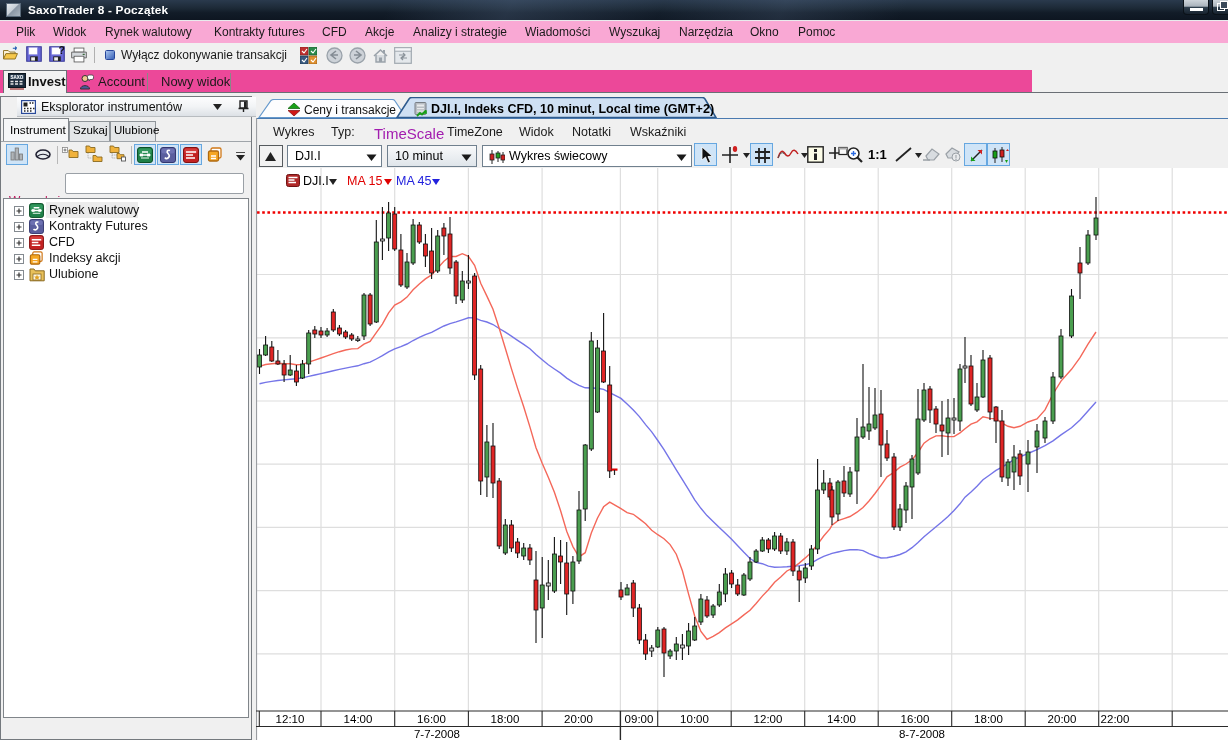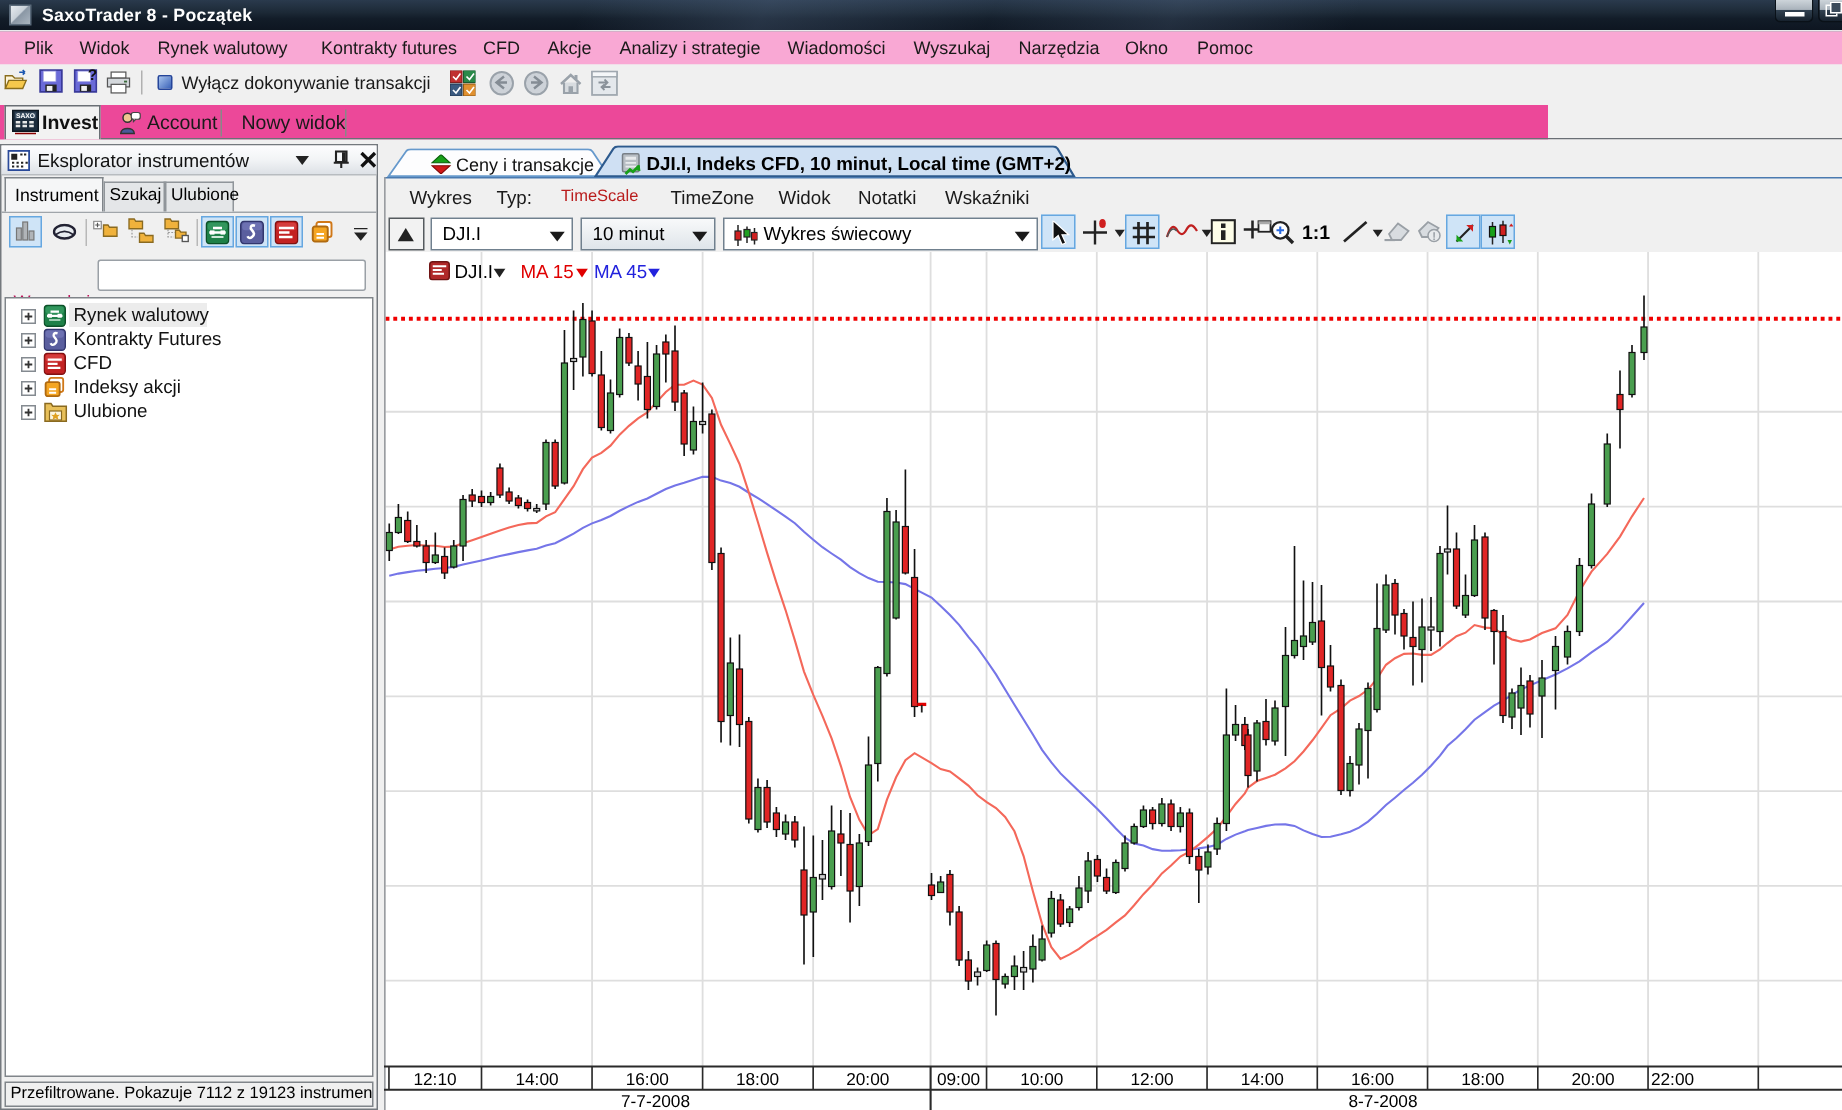--- a/index.html
+++ b/index.html
@@ -103,21 +103,21 @@
 <rect x="8.5" y="1" width="6" height="4.5" rx="1.5" fill="#fff" stroke="#444" stroke-width="0.8"></rect>
 <path d="M10 5.5 L10 7 L11.5 5.5" fill="#fff" stroke="#444" stroke-width="0.8"></path>
     </svg>
 <div style="position:absolute;left:98px;top:4px;font-size:13px;color:#1a1a1a;font-weight:normal;white-space:nowrap;">Account</div>
 <div style="position:absolute;left:147px;top:3px;width:1px;height:18px;background:#888;"></div>
 <div style="position:absolute;left:161px;top:4px;font-size:13px;color:#1a1a1a;font-weight:normal;white-space:nowrap;">Nowy widok</div>
 <div style="position:absolute;left:230px;top:3px;width:1px;height:18px;background:#888;"></div>
 </div>
 <div style="position:absolute;left:0;top:93px;width:1228px;height:3px;background:#f0f0f0;"></div>
 <div style="position:absolute;left:0px;top:96px;width:252px;height:644px;background:#f0f0f0;border:1px solid #74797e;">
-<div style="position:absolute;left:0px;top:0px;width:250px;height:20px;background:linear-gradient(180deg,#fdfdfe 0%,#f2f4f6 50%,#dde1e6 100%);border-bottom:1px solid #b8bcc0;">
+<div style="position:absolute;left:16px;top:0px;width:250px;height:20px;background:linear-gradient(180deg,#fdfdfe 0%,#f2f4f6 50%,#dde1e6 100%);border-bottom:1px solid #b8bcc0;">
 <svg style="position:absolute;left:4px;top:3px" width="15" height="14" viewBox="0 0 15 14">
 <rect x="0.5" y="0.5" width="14" height="13" fill="#fff" stroke="#2a4a9a" stroke-width="1.4"></rect>
 <rect x="2.5" y="2.5" width="4" height="4" fill="#222"></rect>
 <path d="M8.5 3 h1.5 M11 3 h1.5 M3 8.5 h1.5 M6 8.5 h1.5 M9 8.5 h1.5 M3 11 h1.5 M6 11 h1.5 M9 11 h1.5 M12 8.5 h1.5" stroke="#222" stroke-width="1.4"></path>
       </svg>
 <div style="position:absolute;left:24px;top:3px;font-size:12.5px;color:#111;">Eksplorator instrumentów</div>
 <svg style="position:absolute;left:196px;top:7px" width="10" height="7" viewBox="0 0 10 7">
         <path d="M0 0 L9 0 L4.5 6 Z" fill="#222"></path>
       </svg>
 <svg style="position:absolute;left:221px;top:3px" width="11" height="13" viewBox="0 0 11 13">
@@ -246,23 +246,20 @@
 <svg style="position:absolute;left:13px;top:173px" width="10" height="10" viewBox="0 0 10 10">
 <rect x="0.5" y="0.5" width="9" height="9" fill="#fff" stroke="#848a90" stroke-width="1"></rect>
 <path d="M2.5 5 h5 M5 2.5 v5" stroke="#333" stroke-width="1.2"></path>
     </svg>
 <svg style="position:absolute;left:28px;top:170px" width="17" height="15" viewBox="0 0 17 15">
 <path d="M1 2 l4 0 l1.2 1.8 l9 0 l0 10 l-14.2 0 Z" fill="#e8c05a" stroke="#8a6a20" stroke-width="1"></path>
 <rect x="4" y="7" width="8" height="6" fill="#fdf6e0" stroke="#8a6a20" stroke-width="0.8"></rect>
 <path d="M8 7.8 l0.9 1.8 2-0.1 -1.5 1.4 0.6 1.9 -2-1 -2 1 0.6 -1.9 -1.5 -1.4 2 0.1 Z" fill="#e0a020"></path>
     </svg>
 <div style="position:absolute;left:48px;top:170px;font-size:12.5px;color:#111;font-weight:normal;white-space:nowrap;">Ulubione</div>
-<div style="position:absolute;left:2px;top:624px;width:246px;height:17px;background:#f0f0f0;border:1px solid #80858a;overflow:hidden;">
-      <div style="position:absolute;left:3px;top:1px;font-size:11px;white-space:nowrap;">Przefiltrowane. Pokazuje 7112 z 19123 instrumen</div>
-    </div>
 </div>
 <div style="position:absolute;left:256px;top:96px;width:972px;height:644px;background:#f0f0f0;">
 <div style="position:absolute;left:0px;top:21.5px;width:972px;height:1.5px;background:#4a7ab0;"></div>
 <svg style="position:absolute;left:2px;top:3px" width="152" height="19" viewBox="0 0 152 19">
 <path d="M1 18.5 L13 1.5 Q14 0.5 16 0.5 L134 0.5 Q136 0.5 137 2 L148 18.5 Z" fill="#fdfdfe" stroke="#6699cc" stroke-width="1.2"></path>
     </svg>
 <svg style="position:absolute;left:31px;top:7px" width="14" height="13" viewBox="0 0 14 13">
 <path d="M7 0 L13 5.5 L1 5.5 Z" fill="#18a018" stroke="#0a600a" stroke-width="0.7"></path>
 <path d="M7 13 L1 7.5 L13 7.5 Z" fill="#d01818" stroke="#800a0a" stroke-width="0.7"></path>
     </svg>
@@ -274,21 +271,21 @@
 <rect x="1" y="0.5" width="11" height="12" rx="1" fill="#b8bec4" stroke="#787f86" stroke-width="1"></rect>
 <rect x="3" y="2.5" width="7" height="2" fill="#e8eaec"></rect>
       <rect x="3" y="6" width="7" height="1.2" fill="#e8eaec"></rect>
       <rect x="3" y="8.5" width="7" height="1.2" fill="#e8eaec"></rect>
 <path d="M3 14 l3-3 2 1.5 4-4" stroke="#18a018" stroke-width="1.8" fill="none"></path>
 <path d="M12 8 l0.5 3.5 -3.5-0.5" fill="#18a018" stroke="#18a018" stroke-width="0.8"></path>
     </svg>
 <div style="position:absolute;left:175px;top:6px;font-size:12.5px;color:#000;font-weight:bold;white-space:nowrap;">DJI.I, Indeks CFD, 10 minut, Local time (GMT+2)</div>
 <div style="position:absolute;left:17px;top:29px;font-size:12.5px;color:#1a1a1a;font-weight:normal;white-space:nowrap;">Wykres</div>
 <div style="position:absolute;left:75px;top:29px;font-size:12.5px;color:#1a1a1a;font-weight:normal;white-space:nowrap;">Typ:</div>
-<div style="position:absolute;left:118px;top:29px;font-size:11px;color:#b91c1c;font-weight:normal;white-space:nowrap;">TimeScale</div>
+<div style="position:absolute;left:118px;top:29px;font-size:15px;color:#a21caf;font-weight:normal;white-space:nowrap;">TimeScale</div>
 <div style="position:absolute;left:191px;top:29px;font-size:12.5px;color:#1a1a1a;font-weight:normal;white-space:nowrap;">TimeZone</div>
 <div style="position:absolute;left:263px;top:29px;font-size:12.5px;color:#1a1a1a;font-weight:normal;white-space:nowrap;">Widok</div>
 <div style="position:absolute;left:316px;top:29px;font-size:12.5px;color:#1a1a1a;font-weight:normal;white-space:nowrap;">Notatki</div>
 <div style="position:absolute;left:374px;top:29px;font-size:12.5px;color:#1a1a1a;font-weight:normal;white-space:nowrap;">Wskaźniki</div>
 <div style="position:absolute;left:3px;top:49px;width:24px;height:22px;background:#f2f2f2;border:1px solid #555a5e;">
 <svg style="position:absolute;left:5px;top:6px" width="12" height="9" viewBox="0 0 12 9">
         <path d="M0 9 L11 9 L5.5 0 Z" fill="#222"></path>
       </svg>
     </div>
 <div style="position:absolute;left:31px;top:49px;width:95px;height:22px;background:#fff;border:1px solid #70808e;">

